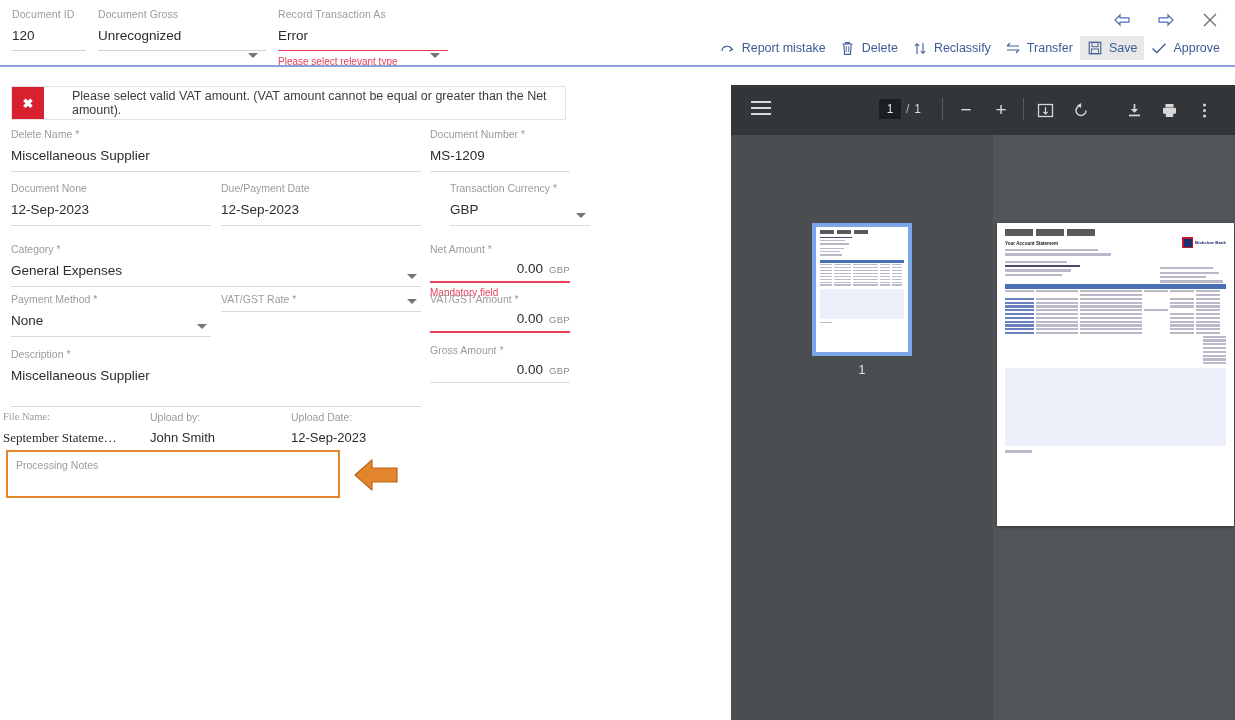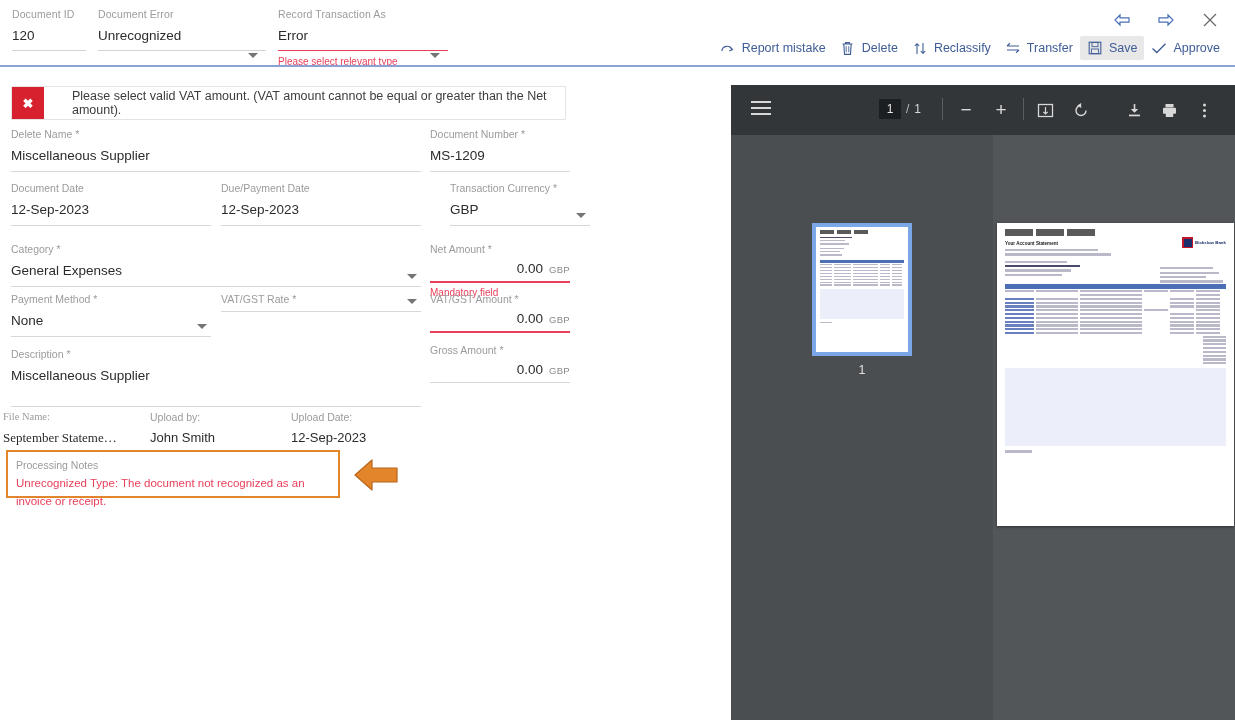--- a/index.html
+++ b/index.html
@@ -182,21 +182,21 @@
   <div class="header">
 
     <div class="hdr-fields">
       <div class="hfield hf-docid">
         <div class="lbl">Document ID</div>
         <div class="val">120</div>
         <div class="rule"></div>
       </div>
 
       <div class="hfield hf-doctype">
-        <div class="lbl">Document Error</div>
+        <div class="lbl">Document Gross</div>
         <div class="val">Unrecognized</div>
         <div class="rule"></div>
         <div class="caret"></div>
       </div>
 
       <div class="hfield hf-rec err">
         <div class="lbl">Record Transaction As</div>
         <div class="val">Error</div>
         <div class="rule"></div>
         <div class="caret"></div>
@@ -294,21 +294,21 @@
       <div class="rule"></div>
     </div>
 
     <div class="fld" style="left:430px; top:0; width:140px;">
       <div class="lbl">Document Number *</div>
       <div class="val">MS-1209</div>
       <div class="rule"></div>
     </div>
 
     <div class="fld" style="left:11px; top:54px; width:200px;">
-      <div class="lbl">Document Date</div>
+      <div class="lbl">Document None</div>
       <div class="val">12-Sep-2023</div>
       <div class="rule"></div>
     </div>
 
     <div class="fld" style="left:221px; top:54px; width:200px;">
       <div class="lbl">Due/Payment Date</div>
       <div class="val">12-Sep-2023</div>
       <div class="rule"></div>
     </div>
 
@@ -384,21 +384,20 @@
       <div class="val">John Smith</div>
     </div>
     <div class="mcol" style="left:291px; width:140px;">
       <div class="lbl">Upload Date:</div>
       <div class="val">12-Sep-2023</div>
     </div>
   </div>
 
   <div class="notes">
     <div class="lbl">Processing Notes</div>
-    <div class="val">Unrecognized Type: The document not recognized as an invoice or receipt.</div>
   </div>
 
   <div class="arrow-ann">
     <svg width="48" height="40" viewBox="0 0 48 40">
       <path d="M3 20 L20 5 L20 13 L45 13 L45 27 L20 27 L20 35 Z" fill="#e3852b" stroke="#b8661a" stroke-width="1.2" stroke-linejoin="round"></path>
     </svg>
   </div>
 
   <div class="viewer">
 

